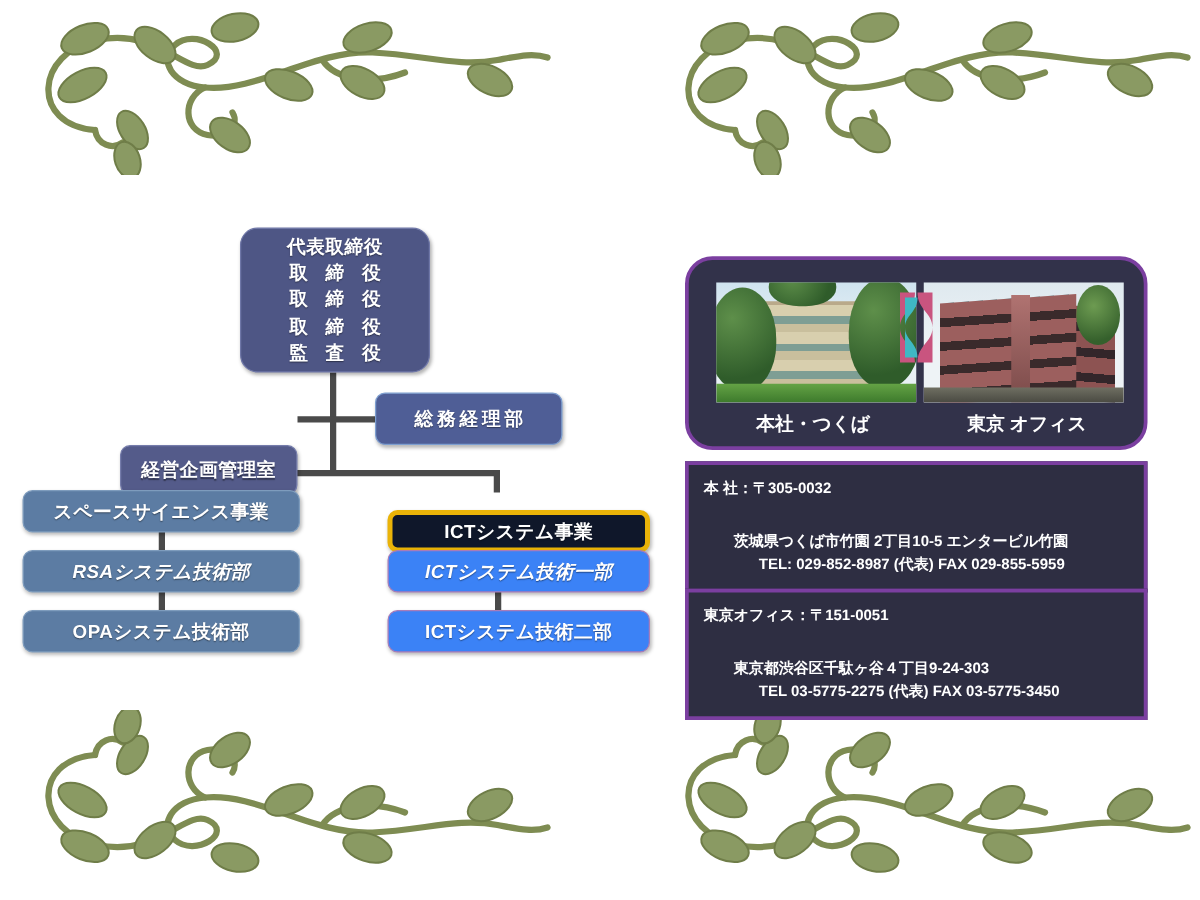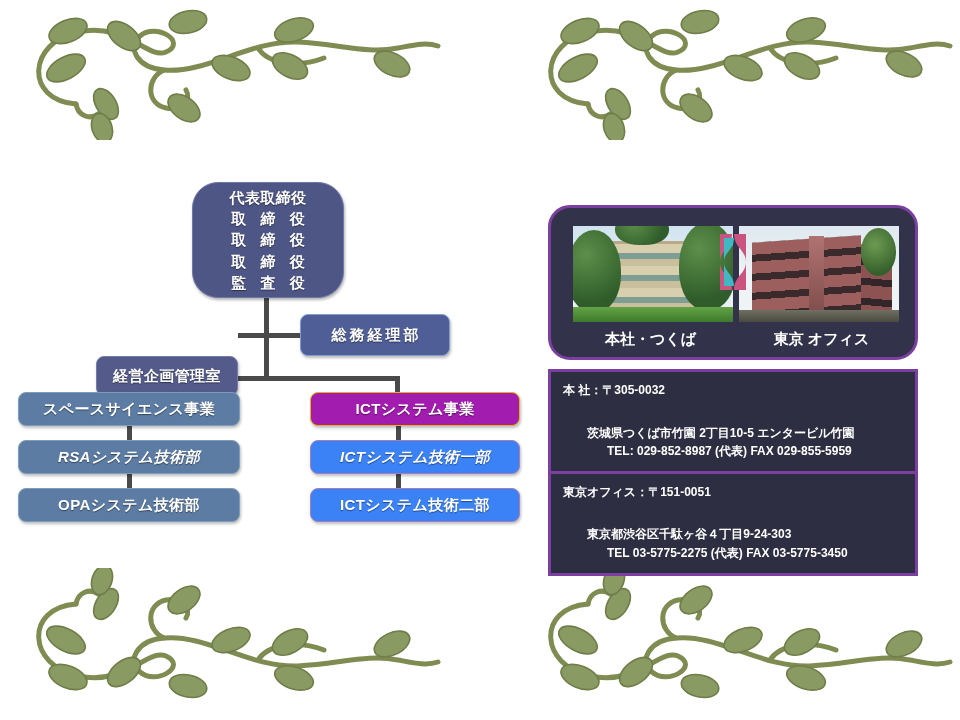--- a/index.html
+++ b/index.html
@@ -54,21 +54,21 @@
     border-radius: 8px;
     text-shadow: 0 1px 1px rgba(0,0,0,.45);
     letter-spacing: .4px;
   }
 
   .node-exec {
     left: 192px; top: 12px;
     width: 152px; height: 116px;
     background: #4e5685;
     border: 1px solid #6f77a8;
-    border-radius: 26px;
+    border-radius: 14px;
     flex-direction: column;
     font-size: 15px;
     line-height: 1.42;
     box-shadow: 1px 2px 3px rgba(0,0,0,.30);
   }
   .node-exec .exec-line { white-space: nowrap; }
   .node-exec .exec-line.spaced { letter-spacing: 5px; text-indent: 5px; }
 
   .node-plan {
     left: 96px; top: 145px;
@@ -93,21 +93,21 @@
   .node-div {
     height: 34px;
     font-size: 15px;
     box-shadow: 1px 2px 3px rgba(0,0,0,.26);
   }
   .col-left  { left: 18px;  width: 222px; }
   .col-right { left: 310px; width: 210px; }
 
   .blue-head { background: #5c7ca3; border: 1px solid #7e9cbd; }
   .blue-sub  { background: #5c7ca3; border: 1px solid #7e9cbd; }
-  .purp-head { background: #a21caf; border: 1px solid #eab308; }
+  .purp-head { background: #0f172a; border: 4px solid #eab308; margin-top: 16px; }
   .purp-sub  { background: #3b82f6; border: 1px solid #a87cb9; }
 
   .row-a { top: 222px; }
   .row-b { top: 270px; font-style: italic; }
   .row-c { top: 318px; }
 
   
   #offices { position: absolute; left: 548px; top: 205px; width: 370px; border-radius: 9px; }
 
   .photo-card {

